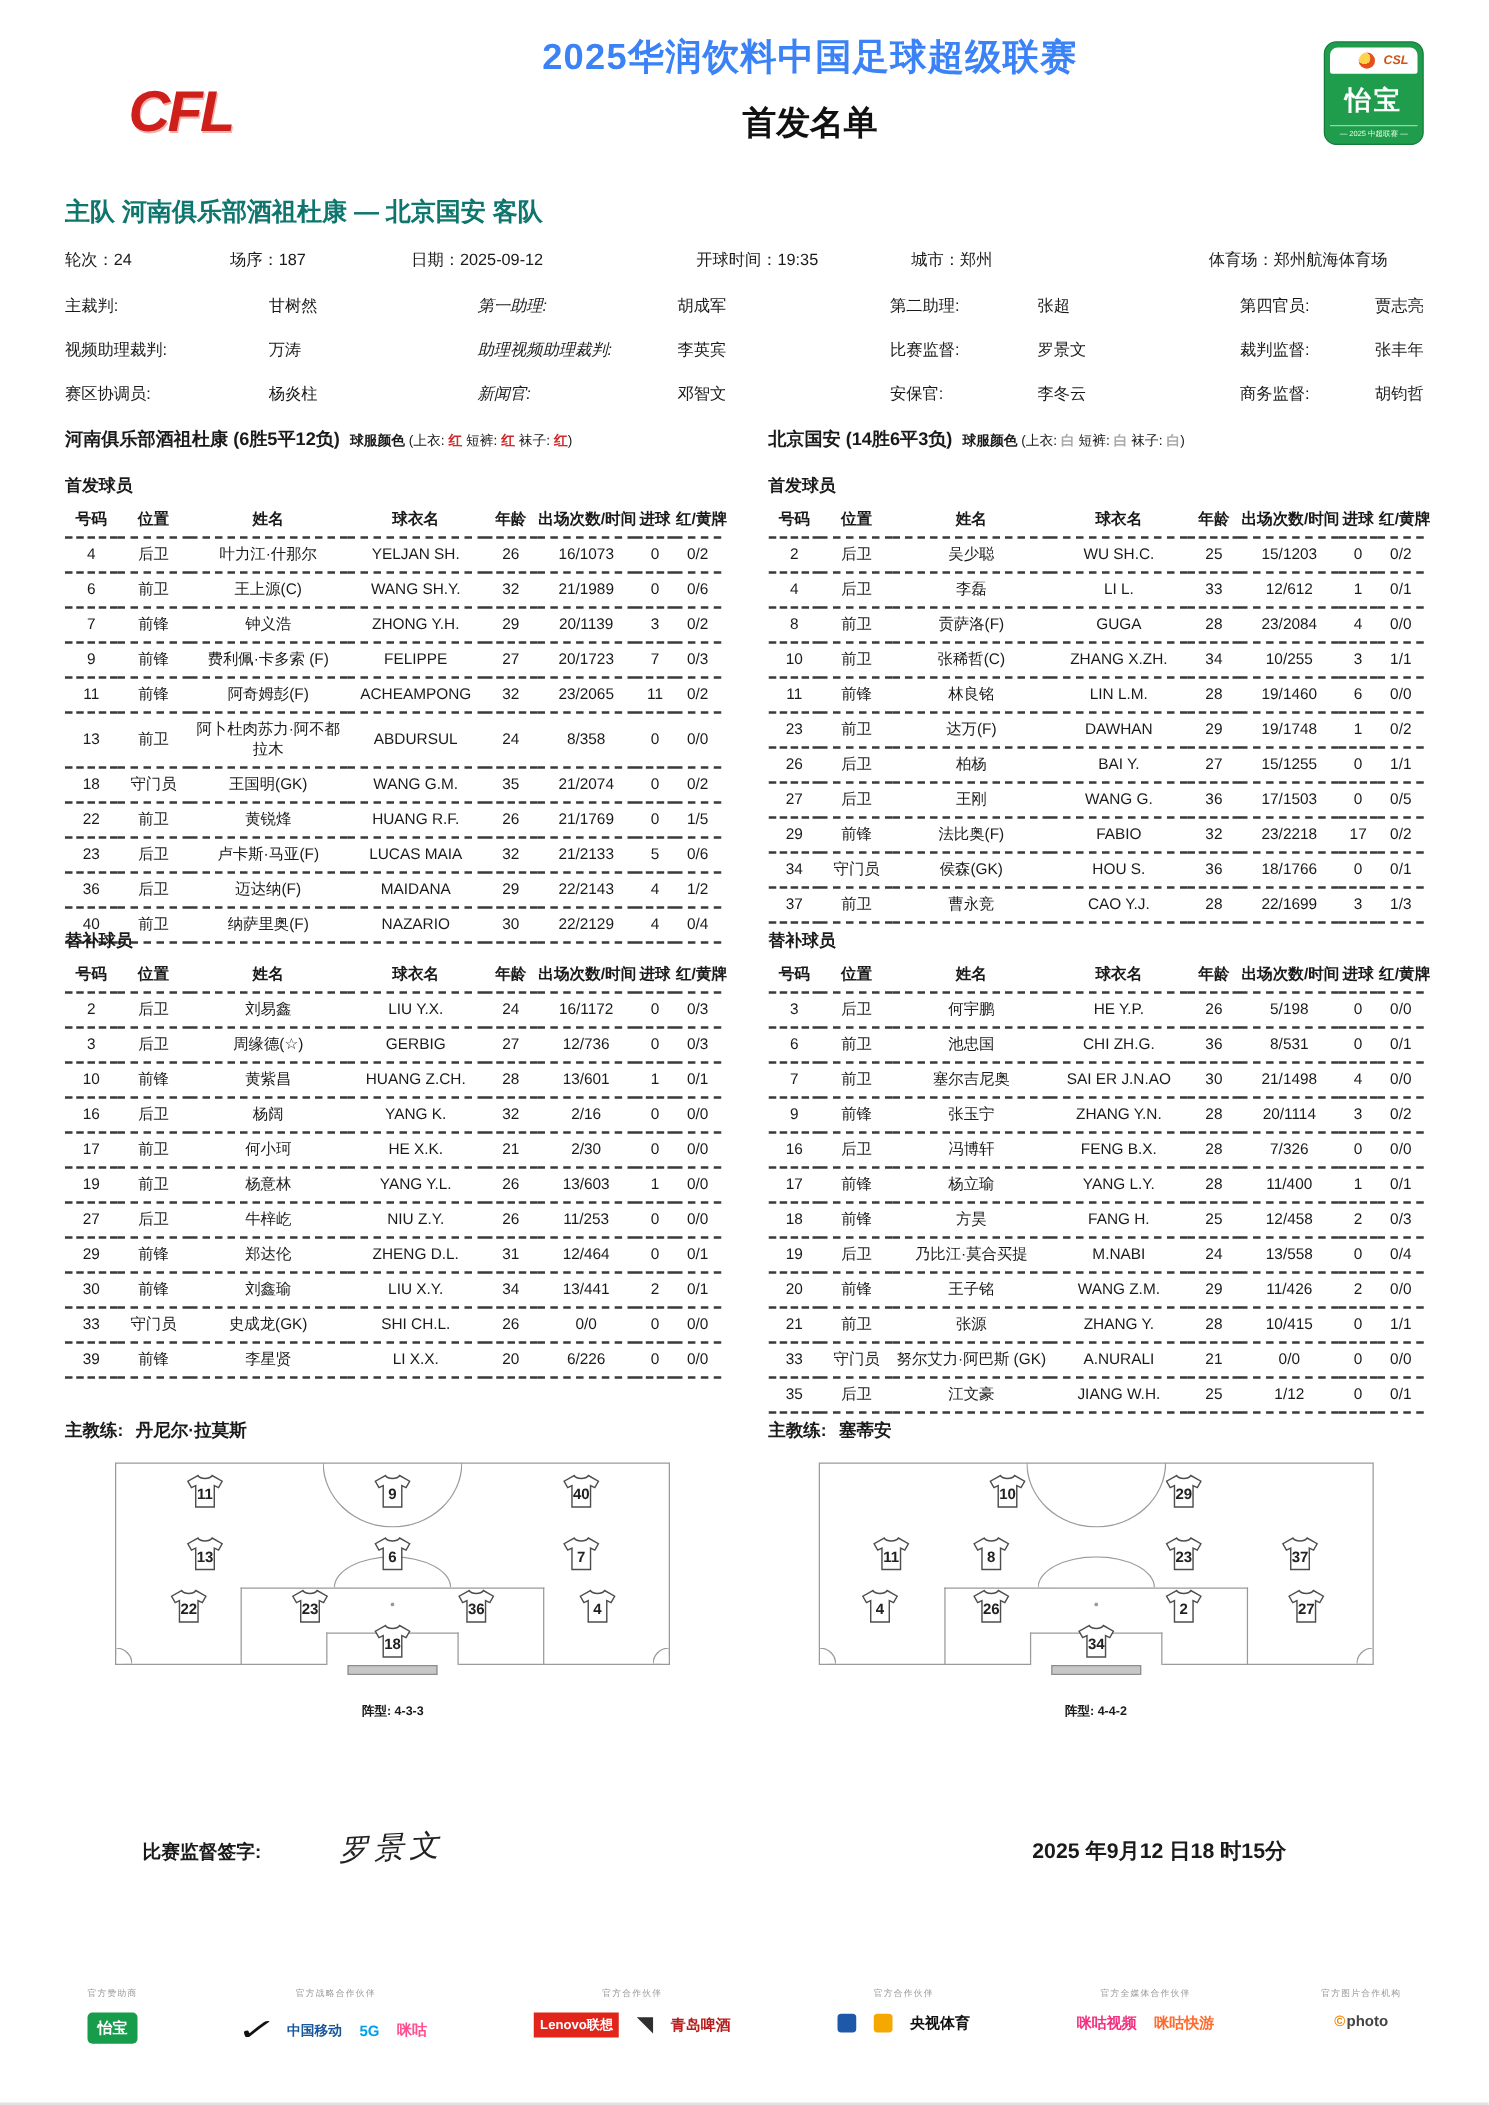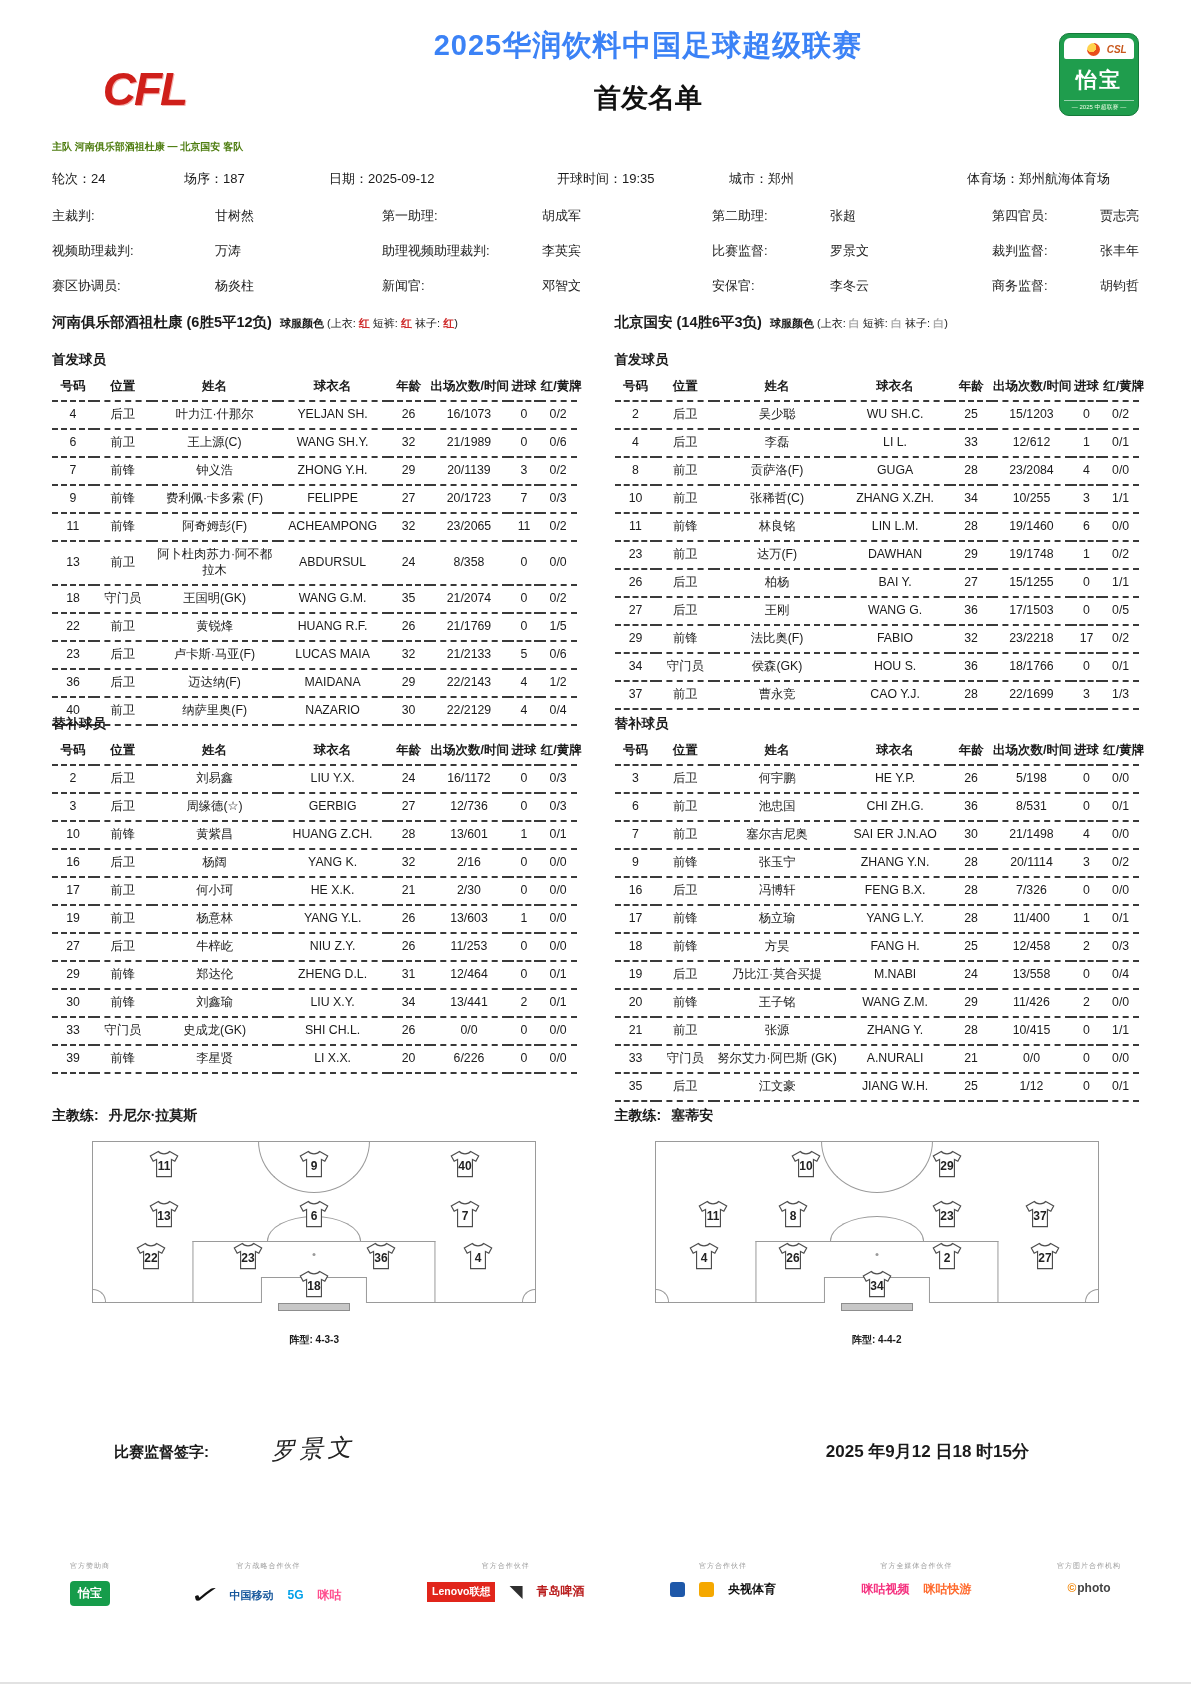--- a/index.html
+++ b/index.html
@@ -19,31 +19,31 @@
   .csl-badge { width:80px; background:#1f9d4d; border-radius:10px; padding:4px 4px 3px 4px;
                border:1px solid #157a3a; }
   .csl-top { background:#fff; border-radius:6px 6px 2px 2px; text-align:center; padding:2px 0 1px 16px; }
   .sun { display:inline-block; width:13px; height:13px; border-radius:50%;
          background:radial-gradient(circle at 35% 35%, #ffd24d 0 40%, #e84e1b 41% 100%); vertical-align:middle; }
   .csl-word { font-size:10px; font-style:italic; color:#c8571b; font-weight:700; vertical-align:middle; margin-left:2px;}
   .csl-brand { color:#fff; font-size:21px; font-weight:900; text-align:center; padding:7px 0 6px 0; letter-spacing:2px; }
   .csl-sub { color:#f2ffe9; font-size:6px; text-align:center; border-top:1px solid rgba(255,255,255,.55); padding-top:2px; }
 
   
-  .teams-line { margin-top:24px; font-size:10px; font-weight:800; color:#4d7c0f; }
+  .teams-line { margin-top:40px; font-size:20px; font-weight:800; color:#0f766e; }
   .info-row { margin-top:16px; display:grid; grid-template-columns:132px 145px 228px 172px 238px 1fr;
               font-size:13px; }
   .info-row .cell { white-space:nowrap; }
   .off-rows { margin-top:10px; }
   .off-row { display:grid; grid-template-columns:330px 330px 280px 1fr; height:35px; align-items:center; font-size:13px; }
   .pair { display:flex; }
   .pair .l { white-space:nowrap; }
   .pair .v { white-space:nowrap; }
   .off-row .pair:nth-child(1) .l { width:163px; }
-  .off-row .pair:nth-child(2) .l { width:160px; }
+  .off-row .pair:nth-child(2) .l { width:160px;font-style:italic; }
   .off-row .pair:nth-child(3) .l { width:118px; }
   .off-row .pair:nth-child(4) .l { width:108px; }
 
   
   .teams-grid { display:grid; grid-template-columns:1fr 1fr; column-gap:38px; margin-top:10px; }
   .team-head { height:34px; display:flex; align-items:baseline; }
   .tname { font-size:14.5px; font-weight:800; }
   .trec { font-size:14.5px; font-weight:800; margin-left:4px; }
   .kit { font-size:11px; margin-left:8px; white-space:nowrap; }
   .kit b { font-weight:800; }

